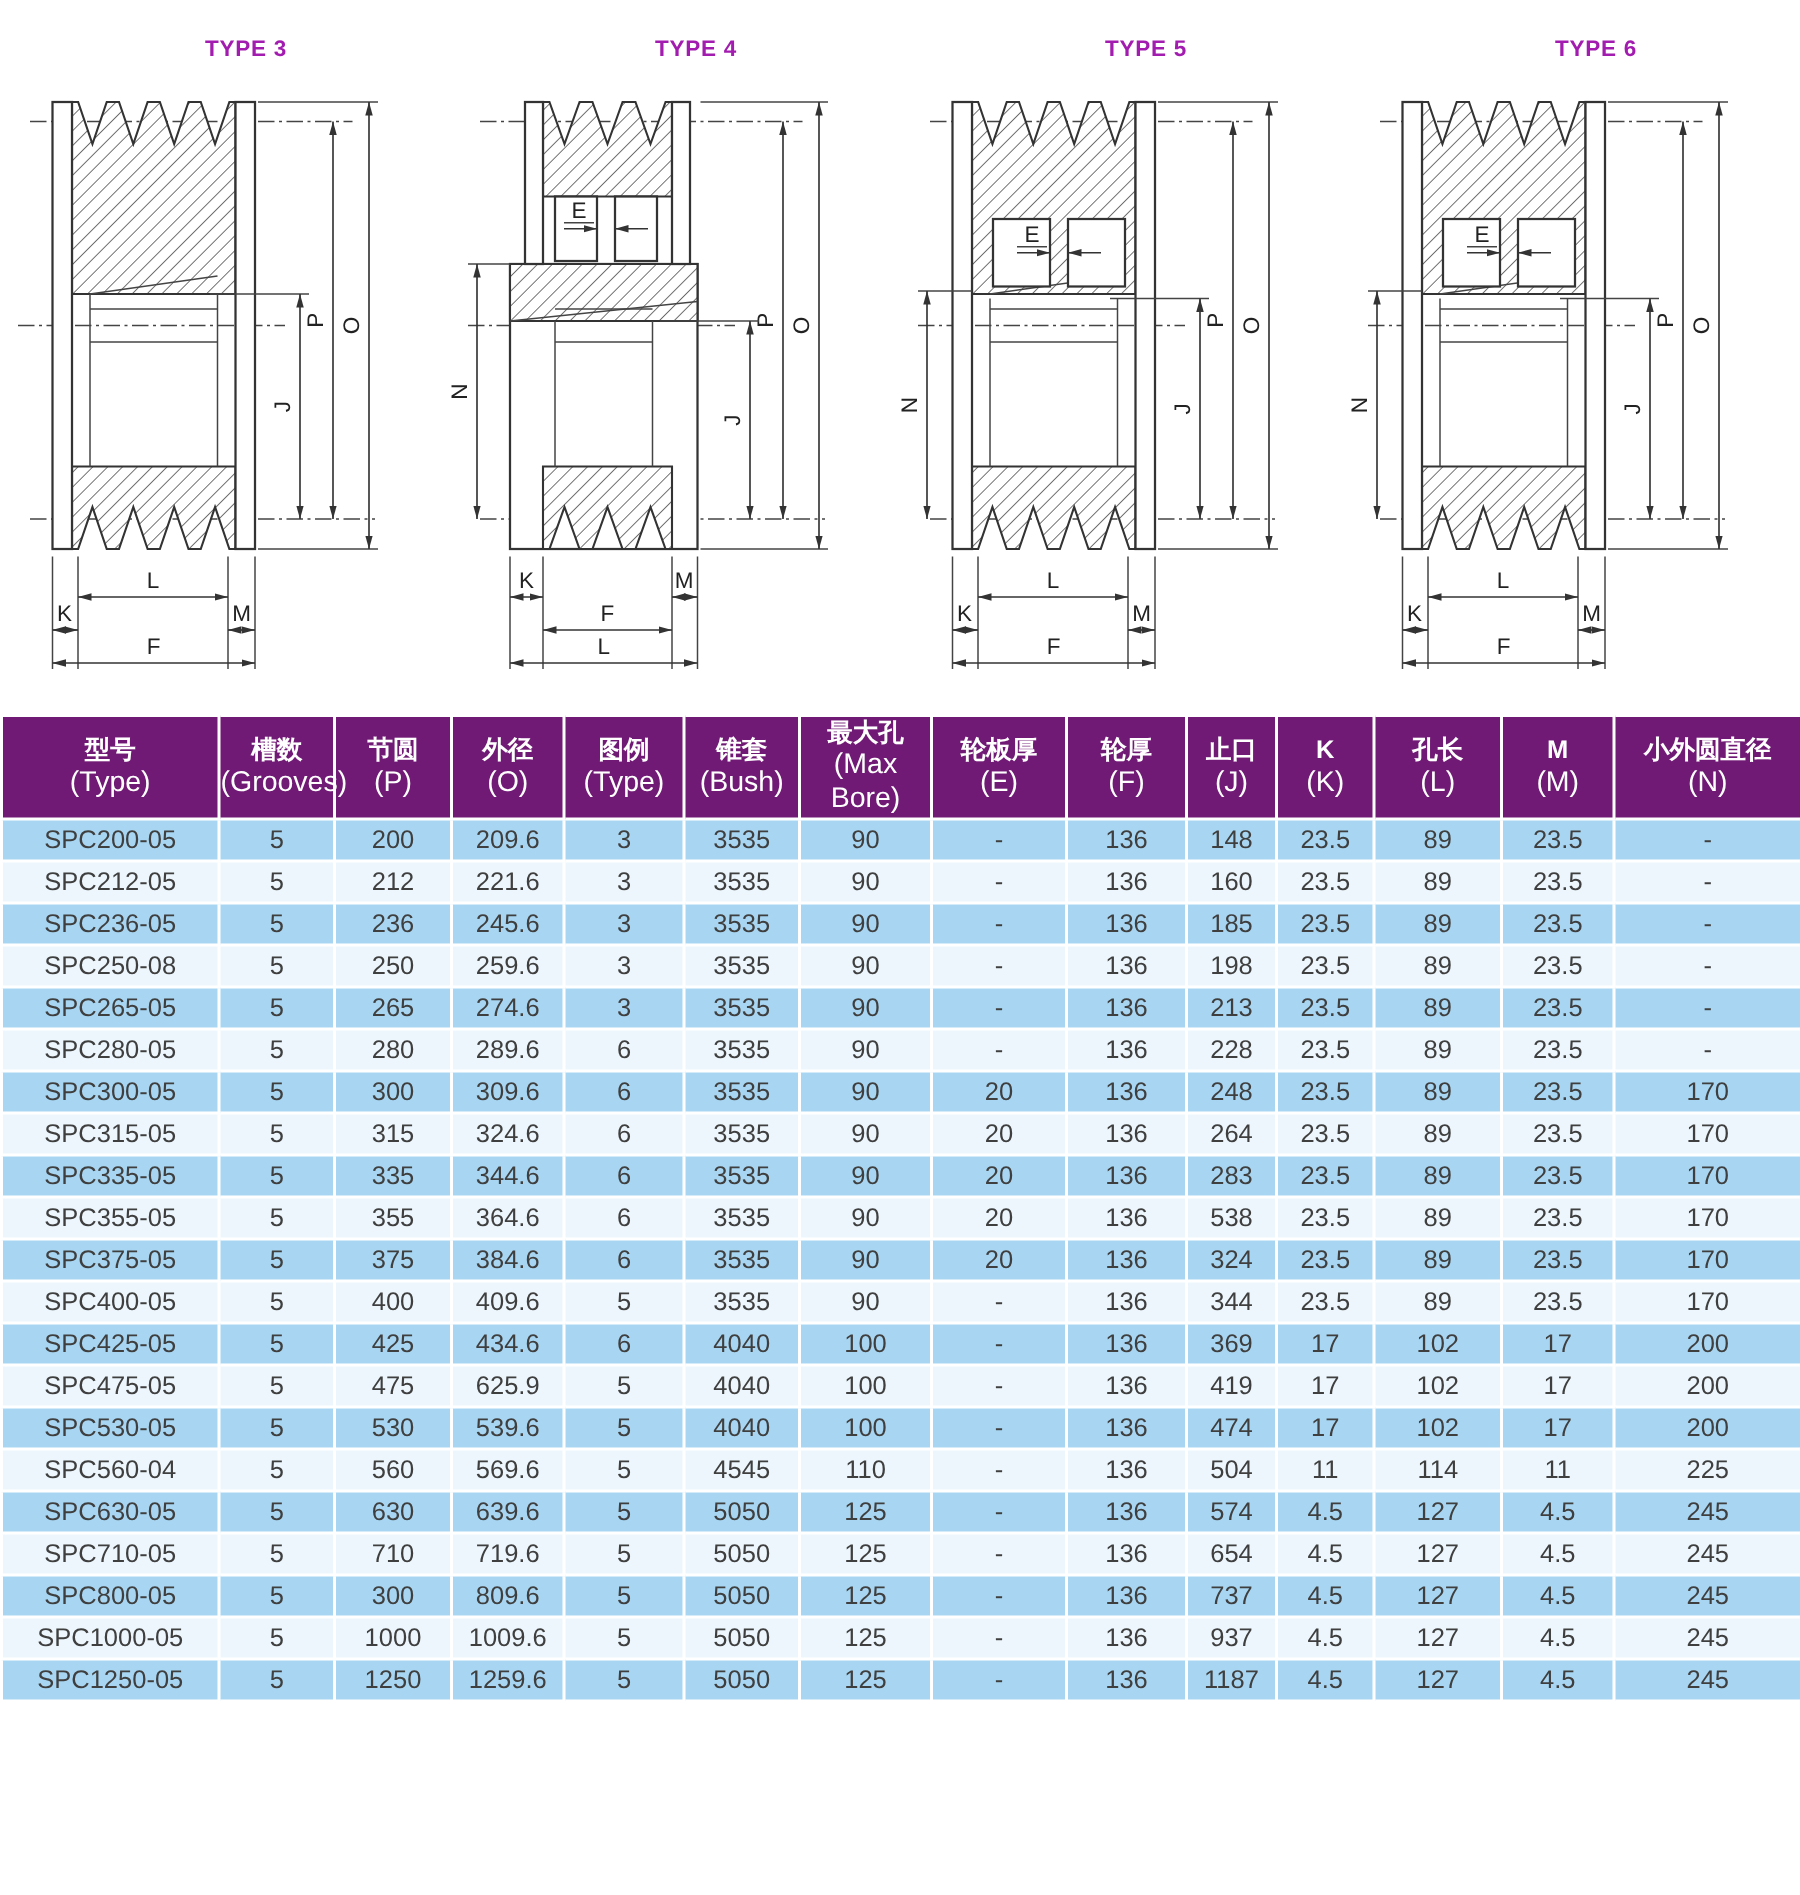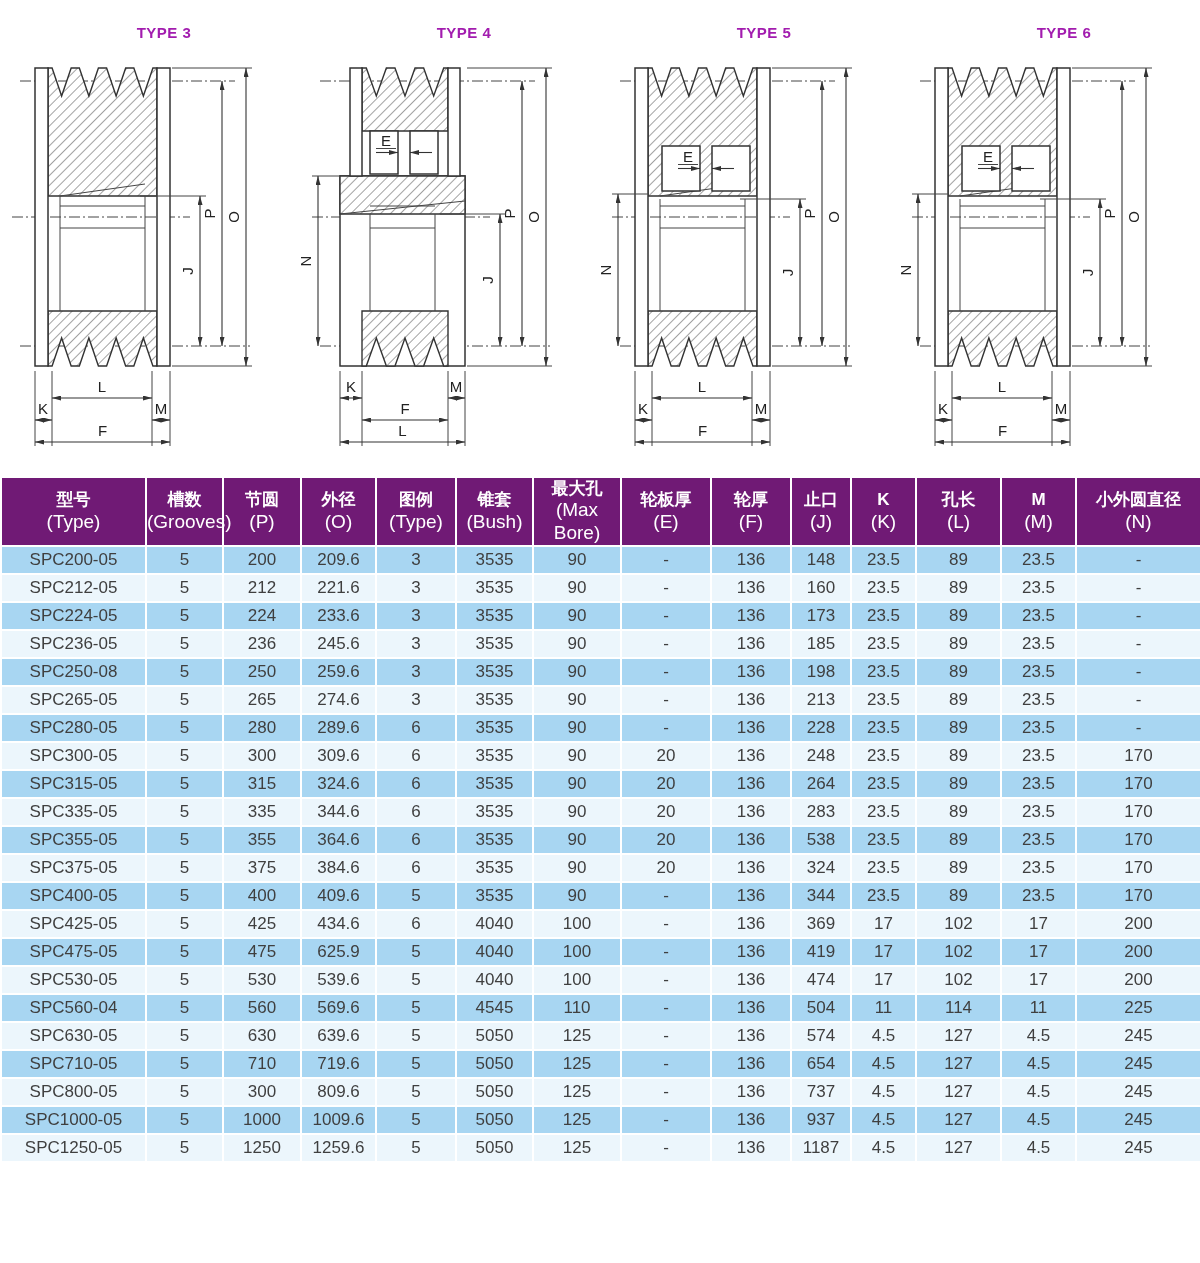--- a/index.html
+++ b/index.html
@@ -363,36 +363,20 @@
         <td>90</td>
         <td>-</td>
         <td>136</td>
         <td>160</td>
         <td>23.5</td>
         <td>89</td>
         <td>23.5</td>
         <td>-</td>
       </tr>
       <tr>
-        <td>SPC224-05</td>
-        <td>5</td>
-        <td>224</td>
-        <td>233.6</td>
-        <td>3</td>
-        <td>3535</td>
-        <td>90</td>
-        <td>-</td>
-        <td>136</td>
-        <td>173</td>
-        <td>23.5</td>
-        <td>89</td>
-        <td>23.5</td>
-        <td>-</td>
-      </tr>
-      <tr>
         <td>SPC236-05</td>
         <td>5</td>
         <td>236</td>
         <td>245.6</td>
         <td>3</td>
         <td>3535</td>
         <td>90</td>
         <td>-</td>
         <td>136</td>
         <td>185</td>

